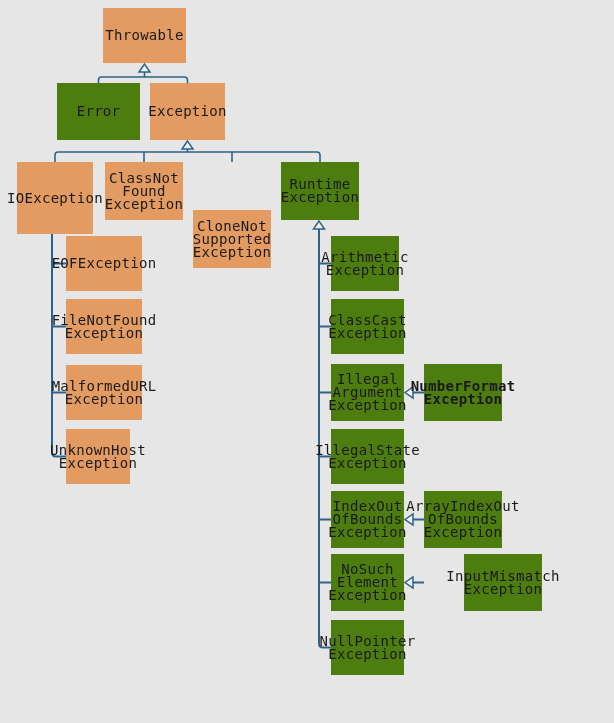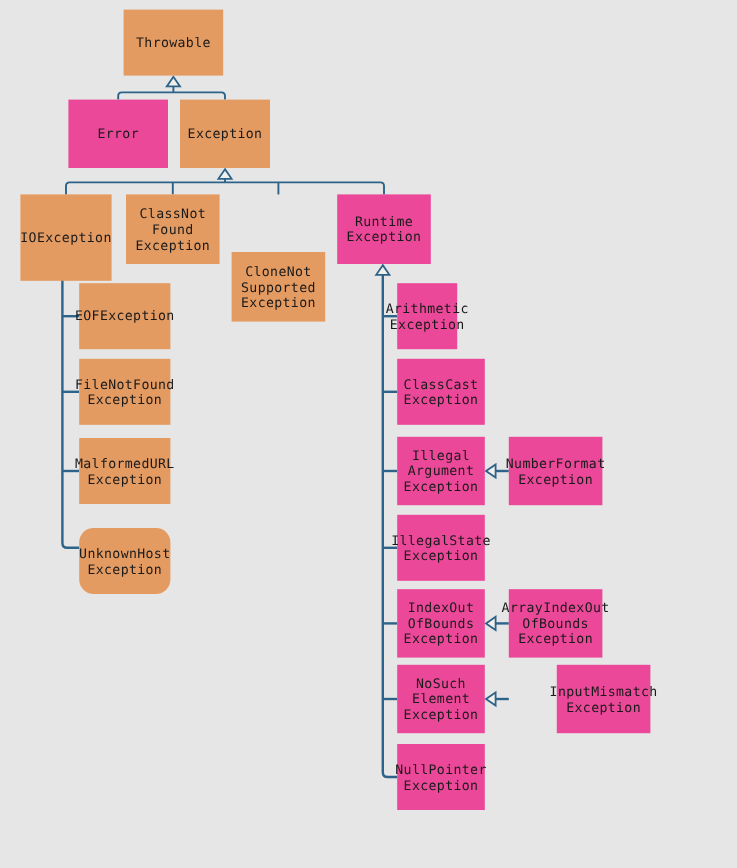--- a/index.html
+++ b/index.html
@@ -28,28 +28,28 @@
     pointer-events: none;
   }
   .node {
     position: absolute;
     box-sizing: border-box;
     display: flex;
     align-items: center;
     justify-content: center;
     text-align: center;
     color: #1a1a1a;
-    font-size: 11px;
+    font-size: 14px;
     line-height: 13px;
     letter-spacing: 0.3px;
     white-space: pre-line;
     z-index: 2;
   }
   .shade-dark  { background: #e49b62; }
-  .shade-light { background: #ec4899; }
+  .shade-light { background: #4d7c0f; }
 </style>
 </head>
 <body>
 
 <div id="diagram">
   <svg id="edges" viewBox="0 0 614 723" width="614" height="723">
       <polygon points="144.5,64 139,72 150,72" fill="#f2f0ec" stroke="#2d6389" stroke-width="1.5" stroke-linejoin="miter"></polygon>
       <line x1="144.5" y1="72" x2="144.5" y2="77" stroke="#2d6389" stroke-width="1.6" stroke-linecap="butt"></line>
       <path d="M 98.5 83 L 98.5 80 Q 98.5 77 101.5 77 L 184.5 77 Q 187.5 77 187.5 80 L 187.5 83" stroke="#2d6389" stroke-width="1.6" fill="none" stroke-linecap="butt" stroke-linejoin="round"></path>
       <polygon points="187.5,141 182,149 193,149" fill="#f2f0ec" stroke="#2d6389" stroke-width="1.5" stroke-linejoin="miter"></polygon>
@@ -88,40 +88,40 @@
       <div class="node shade-dark" style="left: 193px; top: 162px; width: 78px; height: 58px; margin-top: 48px;">CloneNot
 Supported
 Exception</div>
       <div class="node shade-light" style="left: 281px; top: 162px; width: 78px; height: 58px;">Runtime
 Exception</div>
       <div class="node shade-dark" style="left: 66px; top: 236px; width: 76px; height: 55px;">EOFException</div>
       <div class="node shade-dark" style="left: 66px; top: 299px; width: 76px; height: 55px;">FileNotFound
 Exception</div>
       <div class="node shade-dark" style="left: 66px; top: 365px; width: 76px; height: 55px;">MalformedURL
 Exception</div>
-      <div class="node shade-dark" style="left: 66px; top: 440px; width: 76px; height: 55px; border-radius: 12px;">UnknownHost
+      <div class="node shade-dark" style="left: 66px; top: 429px; width: 64px; height: 55px;">UnknownHost
 Exception</div>
-      <div class="node shade-light" style="left: 331px; top: 236px; width: 50px; height: 55px;">Arithmetic
+      <div class="node shade-light" style="left: 331px; top: 236px; width: 68px; height: 55px;">Arithmetic
 Exception</div>
       <div class="node shade-light" style="left: 331px; top: 299px; width: 73px; height: 55px;">ClassCast
 Exception</div>
       <div class="node shade-light" style="left: 331px; top: 364px; width: 73px; height: 57px;">Illegal
 Argument
 Exception</div>
       <div class="node shade-light" style="left: 331px; top: 429px; width: 73px; height: 55px;">IllegalState
 Exception</div>
       <div class="node shade-light" style="left: 331px; top: 491px; width: 73px; height: 57px;">IndexOut
 OfBounds
 Exception</div>
       <div class="node shade-light" style="left: 331px; top: 554px; width: 73px; height: 57px;">NoSuch
 Element
 Exception</div>
       <div class="node shade-light" style="left: 331px; top: 620px; width: 73px; height: 55px;">NullPointer
 Exception</div>
-      <div class="node shade-light" style="left: 424px; top: 364px; width: 78px; height: 57px;">NumberFormat
+      <div class="node shade-light" style="left: 424px; top: 364px; width: 78px; height: 57px; font-weight: bold;">NumberFormat
 Exception</div>
       <div class="node shade-light" style="left: 424px; top: 491px; width: 78px; height: 57px;">ArrayIndexOut
 OfBounds
 Exception</div>
       <div class="node shade-light" style="left: 424px; top: 554px; width: 78px; height: 57px; margin-left: 40px;">InputMismatch
 Exception</div>
     </div>
 </div>
 
 </body></html>

